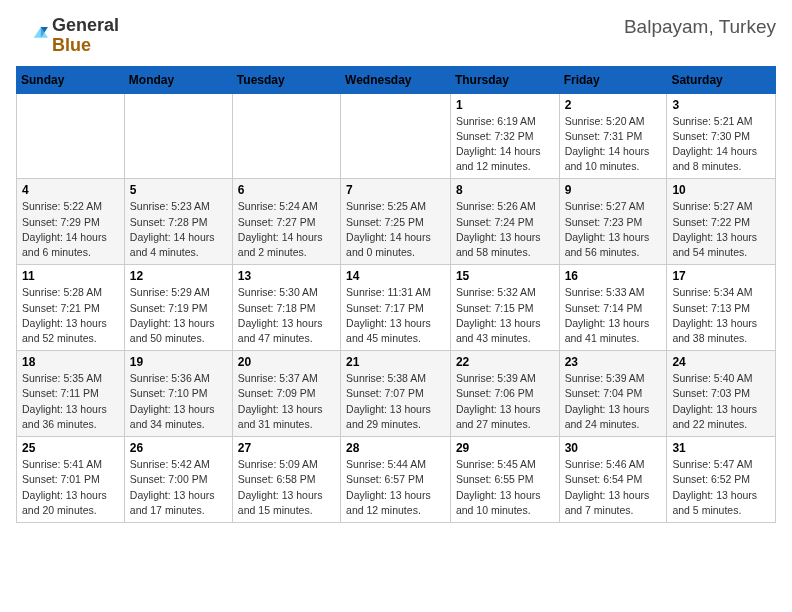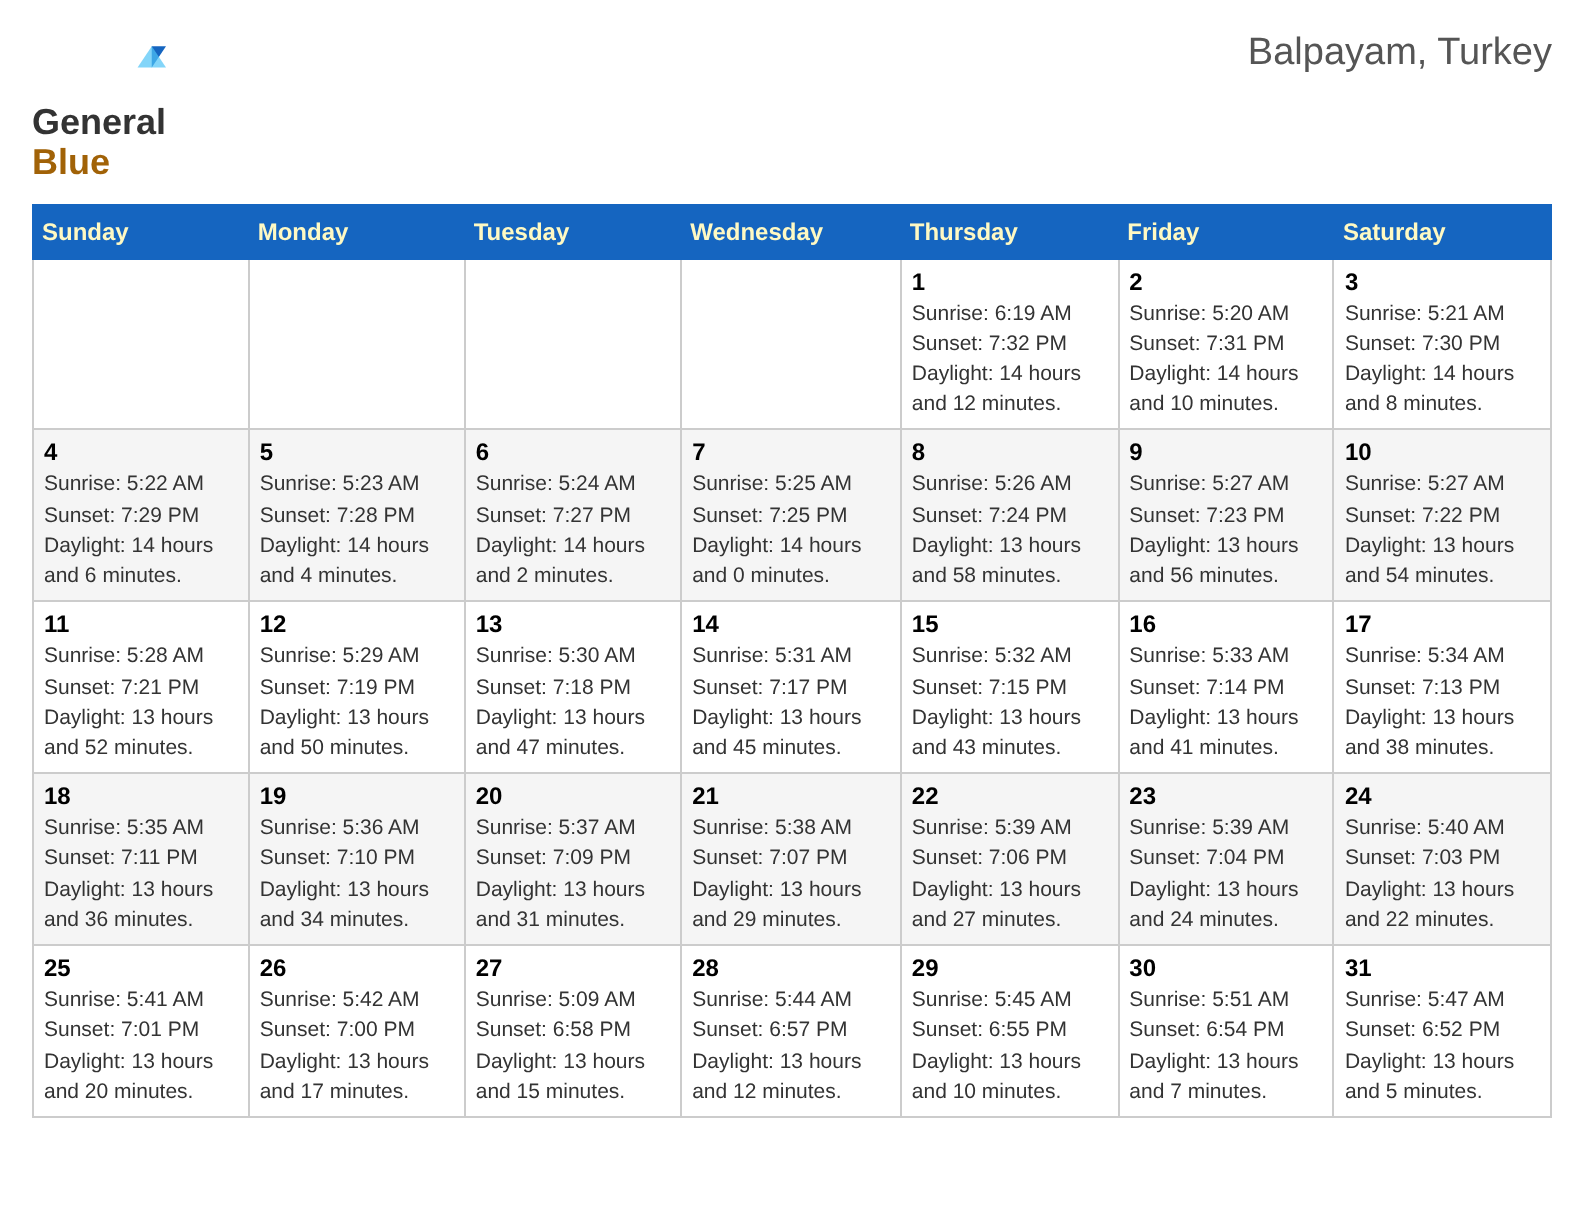--- a/index.html
+++ b/index.html
@@ -11,23 +11,22 @@
       padding: 16px;
     }
     .header {
       display: flex;
       justify-content: space-between;
       align-items: flex-start;
       margin-bottom: 10px;
     }
     .logo {
       display: flex;
-      align-items: flex-end;
+      align-items: center;
       gap: 4px;
-      flex-direction: column;
     }
     .logo-text {
       font-size: 18px;
       font-weight: bold;
       line-height: 1.1;
     }
     .logo-general { color: #333; }
     .logo-blue { color: #a16207; }
     .logo-icon {
       width: 32px;
@@ -45,21 +44,21 @@
       font-size: 19px;
       color: #555;
     }
     .calendar {
       width: 100%;
       border-collapse: collapse;
       font-size: 11px;
     }
     .calendar th {
       background: #1565c0;
-      color: #fef9c3;
+      color: #000000;
       padding: 6px 4px;
       text-align: left;
       font-size: 12px;
       border: 1px solid #1565c0;
     }
     .calendar td {
       vertical-align: top;
       padding: 4px 5px;
       border: 1px solid #ccc;
       width: 113px;
@@ -217,21 +216,21 @@
         </td>
         <td>
           <span class="day-num">13</span>
           <div class="day-info">Sunrise: 5:30 AM
 Sunset: 7:18 PM
 Daylight: 13 hours
 and 47 minutes.</div>
         </td>
         <td>
           <span class="day-num">14</span>
-          <div class="day-info">Sunrise: 5:31 AM
+          <div class="day-info">Sunrise: 11:31 AM
 Sunset: 7:17 PM
 Daylight: 13 hours
 and 45 minutes.</div>
         </td>
         <td>
           <span class="day-num">15</span>
           <div class="day-info">Sunrise: 5:32 AM
 Sunset: 7:15 PM
 Daylight: 13 hours
 and 43 minutes.</div>
@@ -333,21 +332,21 @@
         </td>
         <td>
           <span class="day-num">29</span>
           <div class="day-info">Sunrise: 5:45 AM
 Sunset: 6:55 PM
 Daylight: 13 hours
 and 10 minutes.</div>
         </td>
         <td>
           <span class="day-num">30</span>
-          <div class="day-info">Sunrise: 5:51 AM
+          <div class="day-info">Sunrise: 5:46 AM
 Sunset: 6:54 PM
 Daylight: 13 hours
 and 7 minutes.</div>
         </td>
         <td>
           <span class="day-num">31</span>
           <div class="day-info">Sunrise: 5:47 AM
 Sunset: 6:52 PM
 Daylight: 13 hours
 and 5 minutes.</div>

